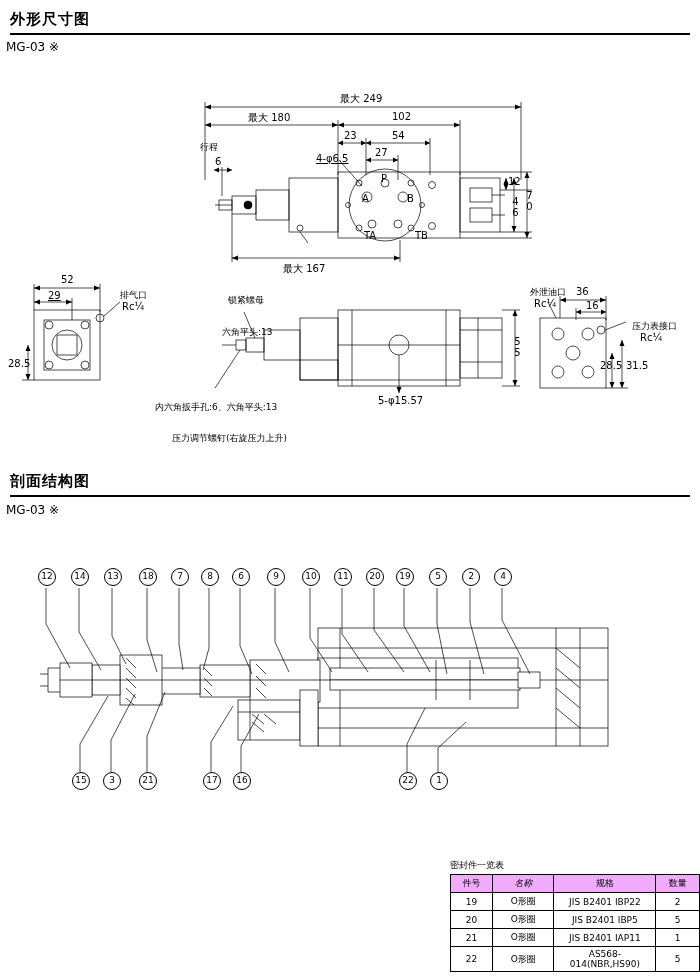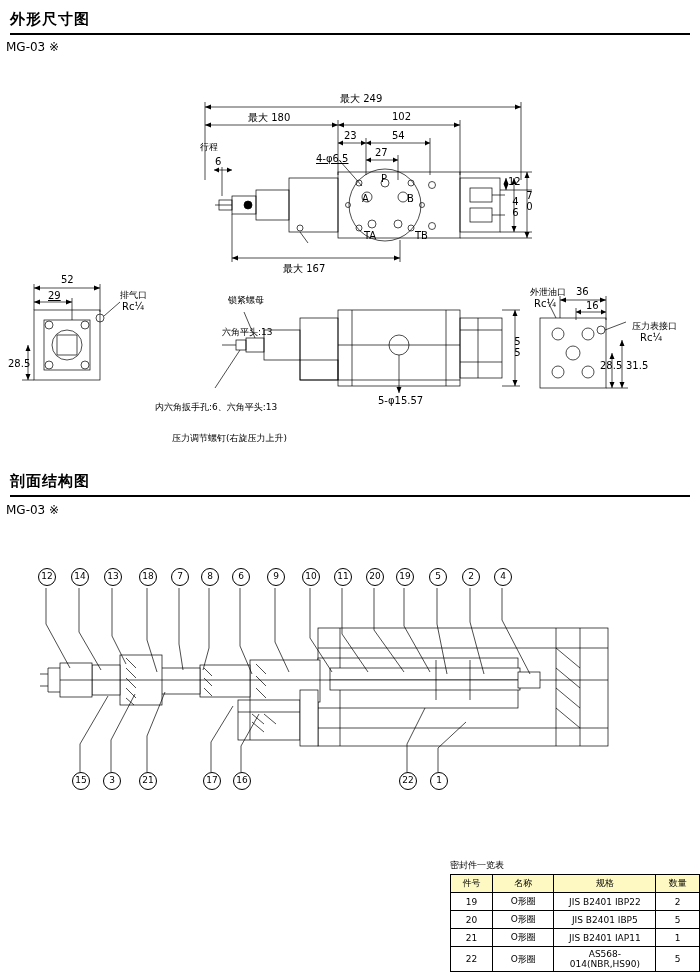--- a/index.html
+++ b/index.html
@@ -40,23 +40,23 @@
     left:450px;top:874px;
     border-collapse:collapse;
     font-size:9px;
   }
   table.seal td,table.seal th{
     border:1px solid #000;
     padding:2px 4px;
     text-align:center;
     font-weight:normal;
   }
-  table.seal thead td{background:#fef9c3;}
+  table.seal thead td{background:#f0abfc;}
   table.seal td.c1{width:36px;}
-  table.seal td.c2{width:58px;}
+  table.seal td.c2{width:58px;font-style:italic;}
   table.seal td.c3{width:96px;}
   table.seal td.c4{width:38px;}
   .seal-caption{position:absolute;left:450px;top:859px;font-size:9px;}
 </style>
 </head>
 <body>
 
 <div class="section-title" style="top:10px;">外形尺寸图</div>
 <div class="rule" style="top:33px;"></div>
 <div class="subtitle" style="top:40px;">MG-03 ※</div>

